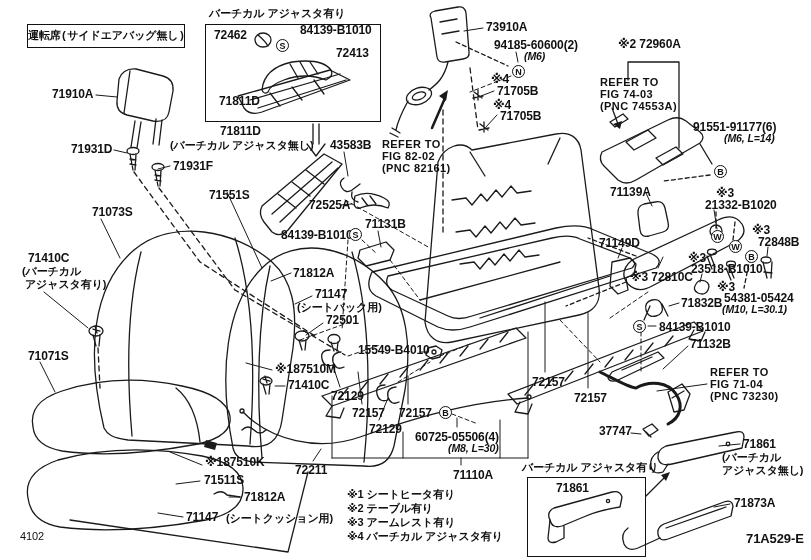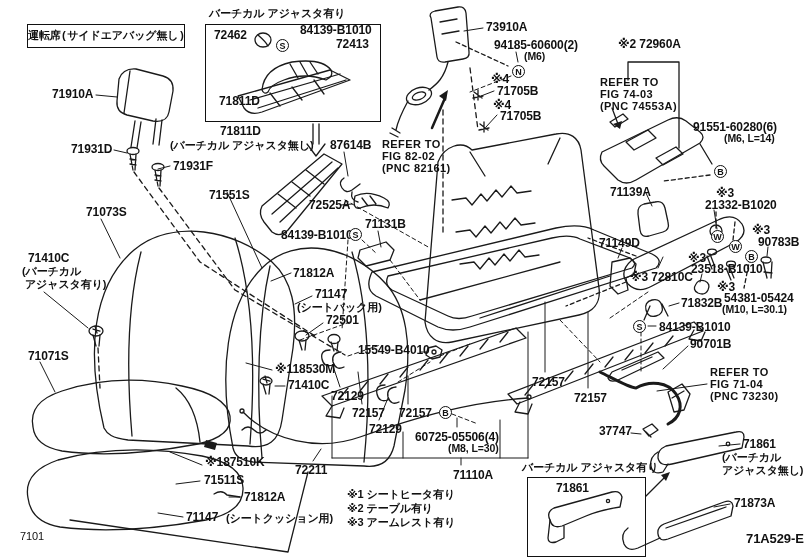--- a/index.html
+++ b/index.html
@@ -2,21 +2,21 @@
 <html><head>
 <meta charset="utf-8">
 <style>
   html,body{margin:0;padding:0;background:#e8e8e8;}
   .stage{position:relative;width:811px;height:560px;background:#ffffff;overflow:hidden;
          font-family:"Liberation Sans","DejaVu Sans",sans-serif;color:#111;}
   svg.art{position:absolute;left:0;top:0;}
   .lbl{position:absolute;font-weight:bold;font-size:12px;line-height:12.5px;
        white-space:pre;letter-spacing:-0.1px;color:#111;}
   .jp{font-size:11px;line-height:13px;}
-  .sm{font-size:10.5px;line-height:11.5px;}
+  .sm{font-size:10.5px;line-height:11.5px;font-style:italic;}
   .ref{font-size:11px;line-height:12px;letter-spacing:0.4px;}
   .thin{font-weight:normal;font-size:11px;}
   .circ{position:absolute;width:13px;height:13px;border:1.4px solid #111;border-radius:50%;
         font-size:9px;font-weight:bold;display:flex;align-items:center;justify-content:center;
         background:#fff;box-sizing:border-box;}
   .outline-box{position:absolute;border:1.5px solid #111;box-sizing:border-box;background:transparent;}
   .outline-box .inner{position:absolute;left:6px;top:3px;font-family:Liberation Mono, monospace;}
 </style>
 </head>
 <body>
@@ -224,50 +224,50 @@
   <div class="outline-box" style="left:27px;top:24px;width:158px;height:24px">
     <span class="inner lbl jp" style="position:static">運転席(サイドエアバッグ無し)</span>
   </div>
   <div class="outline-box" style="left:205px;top:24px;width:176px;height:98px"></div>
   <div class="outline-box" style="left:527px;top:477px;width:119px;height:80px"></div>
 
   <div class="lbl jp" style="left:209px;top:7px">バーチカル アジャスタ有り</div>
   <div class="lbl" style="left:214px;top:29px">72462</div>
   <div class="circ" style="left:276px;top:39px">S</div>
   <div class="lbl" style="left:300px;top:24px">84139-B1010</div>
-  <div class="lbl" style="left:336px;top:38px">72413</div>
+  <div class="lbl" style="left:336px;top:47px">72413</div>
   <div class="lbl" style="left:219px;top:95px">71811D</div>
 
   <div class="lbl" style="left:220px;top:125px">71811D</div>
   <div class="lbl jp" style="left:170px;top:139px">(バーチカル アジャスタ無し)</div>
 
   <div class="lbl" style="left:52px;top:88px">71910A</div>
   <div class="lbl" style="left:71px;top:143px">71931D</div>
   <div class="lbl" style="left:173px;top:160px">71931F</div>
   <div class="lbl" style="left:209px;top:189px">71551S</div>
-  <div class="lbl" style="left:86px;top:206px">71073S</div>
+  <div class="lbl" style="left:92px;top:206px">71073S</div>
   <div class="lbl" style="left:28px;top:252px">71410C</div>
   <div class="lbl jp" style="left:22px;top:265px">(バーチカル
  アジャスタ有り)</div>
   <div class="lbl" style="left:28px;top:350px">71071S</div>
 
-  <div class="lbl" style="left:330px;top:139px">87614B</div>
+  <div class="lbl" style="left:330px;top:139px">43583B</div>
   <div class="lbl ref" style="left:382px;top:138px">REFER TO
 FIG 82-02
 (PNC 82161)</div>
   <div class="lbl" style="left:309px;top:199px">72525A</div>
   <div class="lbl" style="left:365px;top:218px">71131B</div>
   <div class="lbl" style="left:281px;top:229px">84139-B1010</div>
   <div class="circ" style="left:349px;top:228px">S</div>
   <div class="lbl" style="left:293px;top:267px">71812A</div>
   <div class="lbl" style="left:315px;top:288px">71147</div>
   <div class="lbl jp" style="left:297px;top:301px">(シートバック用)</div>
   <div class="lbl" style="left:326px;top:314px">72501</div>
   <div class="lbl" style="left:358px;top:344px">15549-B4010</div>
-  <div class="lbl" style="left:275px;top:363px">※118530M</div>
+  <div class="lbl" style="left:275px;top:363px">※187510M</div>
   <div class="lbl" style="left:288px;top:379px">71410C</div>
   <div class="lbl" style="left:331px;top:390px">72129</div>
   <div class="lbl" style="left:352px;top:407px">72157</div>
   <div class="lbl" style="left:369px;top:423px">72129</div>
   <div class="lbl" style="left:399px;top:407px">72157</div>
   <div class="circ" style="left:439px;top:406px">B</div>
   <div class="lbl" style="left:415px;top:431px">60725-05506(4)</div>
   <div class="lbl sm" style="left:448px;top:443px">(M8, L=30)</div>
   <div class="lbl" style="left:453px;top:469px">71110A</div>
 
@@ -277,42 +277,42 @@
   <div class="circ" style="left:512px;top:65px">N</div>
   <div class="lbl" style="left:491px;top:73px">※4</div>
   <div class="lbl" style="left:497px;top:85px">71705B</div>
   <div class="lbl" style="left:493px;top:99px">※4</div>
   <div class="lbl" style="left:500px;top:110px">71705B</div>
 
   <div class="lbl" style="left:618px;top:38px">※2 72960A</div>
   <div class="lbl ref" style="left:600px;top:76px">REFER TO
 FIG 74-03
 (PNC 74553A)</div>
-  <div class="lbl" style="left:693px;top:121px">91551-60280(6)</div>
+  <div class="lbl" style="left:693px;top:121px">91551-91177(6)</div>
   <div class="lbl sm" style="left:724px;top:133px">(M6, L=14)</div>
   <div class="circ" style="left:714px;top:165px">B</div>
   <div class="lbl" style="left:610px;top:186px">71139A</div>
   <div class="lbl" style="left:716px;top:187px">※3</div>
   <div class="lbl" style="left:705px;top:199px">21332-B1020</div>
   <div class="circ" style="left:711px;top:230px">W</div>
   <div class="circ" style="left:729px;top:240px">W</div>
   <div class="lbl" style="left:752px;top:224px">※3</div>
-  <div class="lbl" style="left:758px;top:236px">90783B</div>
+  <div class="lbl" style="left:758px;top:236px">72848B</div>
   <div class="lbl" style="left:599px;top:237px">71149D</div>
   <div class="lbl" style="left:688px;top:252px">※3</div>
   <div class="lbl" style="left:691px;top:263px">23518-B1010</div>
   <div class="circ" style="left:745px;top:250px">B</div>
   <div class="lbl" style="left:630px;top:271px">※3 72810C</div>
   <div class="lbl" style="left:717px;top:281px">※3</div>
   <div class="lbl" style="left:724px;top:292px">54381-05424</div>
   <div class="lbl sm" style="left:722px;top:304px">(M10, L=30.1)</div>
   <div class="lbl" style="left:681px;top:297px">71832B</div>
   <div class="circ" style="left:633px;top:320px">S</div>
   <div class="lbl" style="left:659px;top:321px">84139-B1010</div>
-  <div class="lbl" style="left:690px;top:338px">90701B</div>
+  <div class="lbl" style="left:690px;top:338px">71132B</div>
   <div class="lbl ref" style="left:710px;top:366px">REFER TO
 FIG 71-04
 (PNC 73230)</div>
   <div class="lbl" style="left:599px;top:425px">37747</div>
   <div class="lbl" style="left:532px;top:376px">72157</div>
   <div class="lbl" style="left:574px;top:392px">72157</div>
   <div class="lbl" style="left:743px;top:438px">71861</div>
   <div class="lbl jp" style="left:722px;top:451px">(バーチカル
 アジャスタ無し)</div>
   <div class="lbl" style="left:734px;top:497px">71873A</div>
@@ -323,17 +323,18 @@
   <div class="lbl" style="left:186px;top:511px">71147</div>
   <div class="lbl jp" style="left:226px;top:512px">(シートクッション用)</div>
   <div class="lbl" style="left:295px;top:464px">72211</div>
 
   <div class="lbl jp" style="left:522px;top:461px">バーチカル アジャスタ有り</div>
   <div class="lbl" style="left:556px;top:482px">71861</div>
 
   <div class="lbl jp" style="left:347px;top:488px">※1 シートヒータ有り</div>
   <div class="lbl jp" style="left:347px;top:502px">※2 テーブル有り</div>
   <div class="lbl jp" style="left:347px;top:516px">※3 アームレスト有り</div>
-
-  <div class="lbl thin" style="left:20px;top:530px">7101</div>
+  <div class="lbl jp" style="left:347px;top:530px">※4 バーチカル アジャスタ有り</div>
+
+  <div class="lbl thin" style="left:20px;top:530px">4102</div>
   <div class="lbl" style="left:746px;top:533px;font-size:13px">71A529-E</div>
 
 </div>
 
 </body></html>

